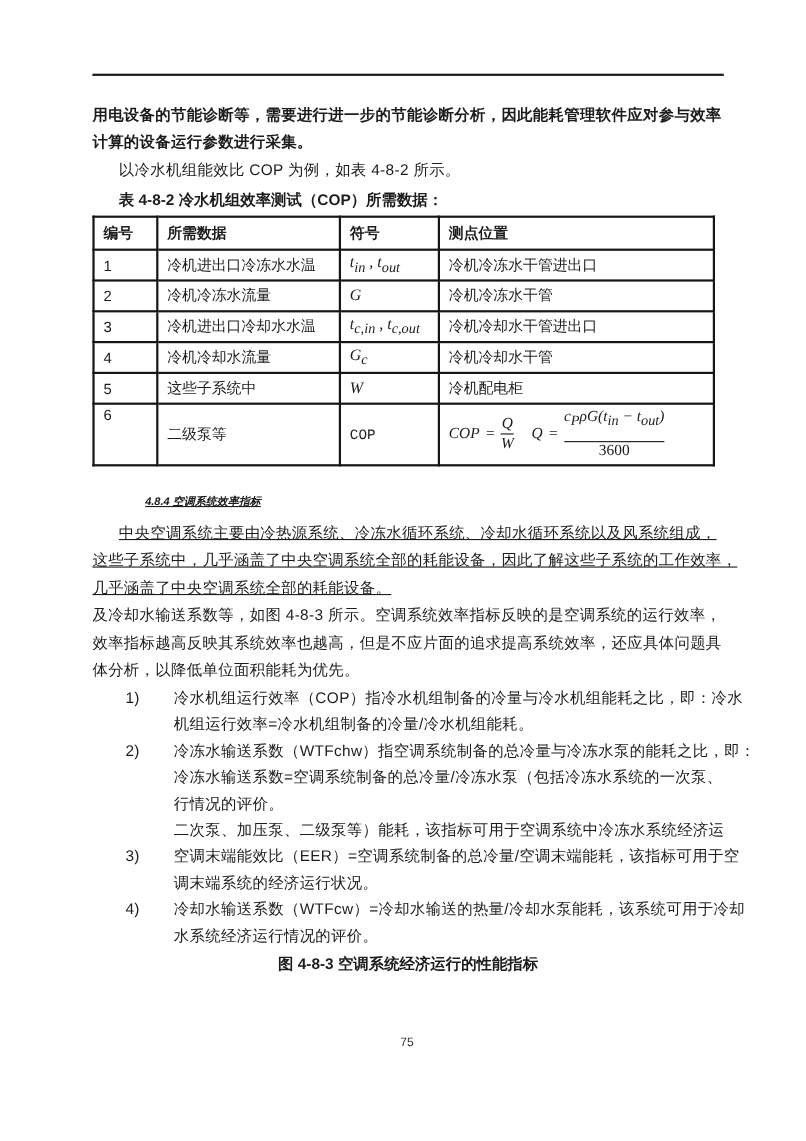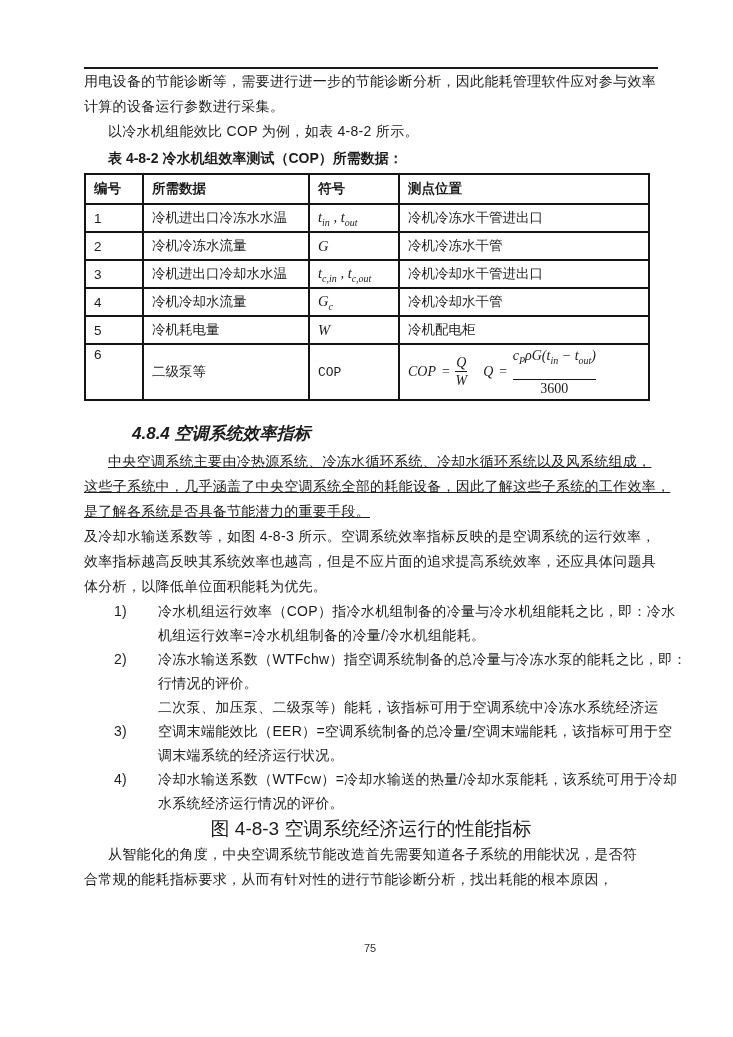--- a/index.html
+++ b/index.html
@@ -9,45 +9,45 @@
     background:#ffffff;
     font-family:"Liberation Sans",sans-serif;
     color:#1c1c1c;
     overflow:hidden;
   }
   .content{position:absolute;left:84px;top:0;width:574px;}
   .top-rule{margin-top:67px;height:2px;background:#1a1a1a;}
   .para{font-size:14px;line-height:25px;letter-spacing:0.3px;}
   .para .tline{white-space:nowrap;}
   .tline.indent{padding-left:24px;}
-  .p1{}
+  .p1{margin-top:23px;font-weight:bold;}
   .table-title{font-weight:bold;font-size:14px;line-height:25px;padding-left:24px;margin-top:2px;white-space:nowrap;}
   table.dtable{border-collapse:collapse;width:460px;margin-top:2px;table-layout:fixed;}
   .dtable th,.dtable td{border:2px solid #151515;padding:2px 8px;vertical-align:middle;overflow:hidden;}
   .dtable th{text-align:left;font-size:13.5px;font-weight:bold;height:24px;white-space:nowrap;}
   .dtable td{font-size:13.5px;height:22px;white-space:nowrap;}
   .dtable tr.tall td{height:50px;}
   .col-num{width:58px;}
   .col-data{width:166px;}
   .col-sym{width:90px;}
   .col-loc{width:250px;}
   .sym{font-family:"Liberation Serif",serif;font-style:italic;font-size:14.5px;}
-  .sym sub,.math sub{font-size:10px;font-style:italic;}
+  .sym sub,.math sub{font-size:13px;font-style:italic;}
   .sym-cop{font-family:"Liberation Mono",monospace;font-size:13px;}
   .math{font-family:"Liberation Serif",serif;font-style:italic;font-size:14px;display:flex;align-items:center;gap:16px;}
   .fpiece{display:inline-flex;align-items:center;gap:5px;white-space:nowrap;}
   .frac{display:inline-flex;flex-direction:column;text-align:center;line-height:17px;vertical-align:middle;}
   .fden{border-top:1.3px solid #151515;}
-  .section-heading{margin-top:20px;margin-left:48px;font-weight:bold;font-style:italic;font-size:17px;line-height:25px;white-space:nowrap;}
+  .section-heading{margin-top:20px;margin-left:48px;font-weight:bold;font-style:italic;font-size:10px;line-height:25px;white-space:nowrap;text-decoration:underline;}
   .p3{margin-top:3px;text-decoration:underline;}
   .list{margin-top:0;}
   .list-item{position:relative;padding-left:74px;font-size:14px;line-height:24px;letter-spacing:0.3px;}
   .list-item .marker{position:absolute;left:30px;top:0;}
   .list-item .tline{white-space:nowrap;}
-  .fig-caption{text-align:center;font-weight:normal;font-size:19px;line-height:26px;margin-top:1px;white-space:nowrap;}
+  .fig-caption{text-align:center;font-weight:bold;font-size:14px;line-height:26px;margin-top:1px;white-space:nowrap;}
   .pagenum{position:absolute;top:942px;left:84px;width:572px;text-align:center;font-size:11px;color:#333;}
 </style>
 </head>
 <body>
 
 <div class="page">
   <div class="content">
 
     <div class="top-rule"></div>
 
@@ -95,21 +95,21 @@
         <td>冷机冷却水干管进出口</td>
       </tr>
       <tr>
         <td>4</td>
         <td>冷机冷却水流量</td>
         <td><span class="sym"><i>G</i><sub>c</sub></span></td>
         <td>冷机冷却水干管</td>
       </tr>
       <tr>
         <td>5</td>
-        <td>冷机耗电量</td>
+        <td>这些子系统中</td>
         <td><span class="sym"><i>W</i></span></td>
         <td>冷机配电柜</td>
       </tr>
       <tr class="tall">
         <td style="vertical-align:top;">6</td>
         <td>二级泵等</td>
         <td><span class="sym-cop">COP</span></td>
         <td>
           <span class="math">
             <span class="fpiece">
@@ -132,41 +132,42 @@
         </td>
       </tr>
     </tbody>
       </table>
 
     <div class="section-heading">4.8.4 空调系统效率指标</div>
 
     <div class="para p3">
         <div class="tline indent">中央空调系统主要由冷热源系统、冷冻水循环系统、冷却水循环系统以及风系统组成，</div>
         <div class="tline">这些子系统中，几乎涵盖了中央空调系统全部的耗能设备，因此了解这些子系统的工作效率，</div>
-        <div class="tline">是了解各系统是否具备节能潜力的重要手段。</div>
+        <div class="tline">几乎涵盖了中央空调系统全部的耗能设备。</div>
       </div>
 
     <div class="para">
         <div class="tline">及冷却水输送系数等，如图 4-8-3 所示。空调系统效率指标反映的是空调系统的运行效率，</div>
         <div class="tline">效率指标越高反映其系统效率也越高，但是不应片面的追求提高系统效率，还应具体问题具</div>
         <div class="tline">体分析，以降低单位面积能耗为优先。</div>
       </div>
 
     <div class="list">
       <div class="list-item">
         <span class="marker">1)</span>
         <div>
             <div class="tline">冷水机组运行效率（COP）指冷水机组制备的冷量与冷水机组能耗之比，即：冷水</div>
             <div class="tline">机组运行效率=冷水机组制备的冷量/冷水机组能耗。</div>
           </div>
       </div>
       <div class="list-item">
         <span class="marker">2)</span>
         <div>
             <div class="tline">冷冻水输送系数（WTFchw）指空调系统制备的总冷量与冷冻水泵的能耗之比，即：</div>
+            <div class="tline">冷冻水输送系数=空调系统制备的总冷量/冷冻水泵（包括冷冻水系统的一次泵、</div>
             <div class="tline">行情况的评价。</div>
             <div class="tline">二次泵、加压泵、二级泵等）能耗，该指标可用于空调系统中冷冻水系统经济运</div>
           </div>
       </div>
       <div class="list-item">
         <span class="marker">3)</span>
         <div>
             <div class="tline">空调末端能效比（EER）=空调系统制备的总冷量/空调末端能耗，该指标可用于空</div>
             <div class="tline">调末端系统的经济运行状况。</div>
           </div>
@@ -175,21 +176,17 @@
         <span class="marker">4)</span>
         <div>
             <div class="tline">冷却水输送系数（WTFcw）=冷却水输送的热量/冷却水泵能耗，该系统可用于冷却</div>
             <div class="tline">水系统经济运行情况的评价。</div>
           </div>
       </div>
     </div>
 
     <div class="fig-caption">图 4-8-3 空调系统经济运行的性能指标</div>
 
-    <div class="para">
-        <div class="tline indent">从智能化的角度，中央空调系统节能改造首先需要知道各子系统的用能状况，是否符</div>
-        <div class="tline">合常规的能耗指标要求，从而有针对性的进行节能诊断分析，找出耗能的根本原因，</div>
-      </div>
 
   </div>
 
   <div class="pagenum">75</div>
 </div>
 
 </body></html>

